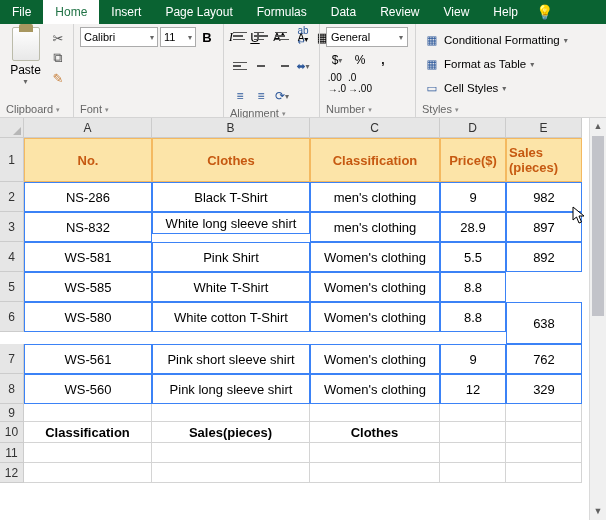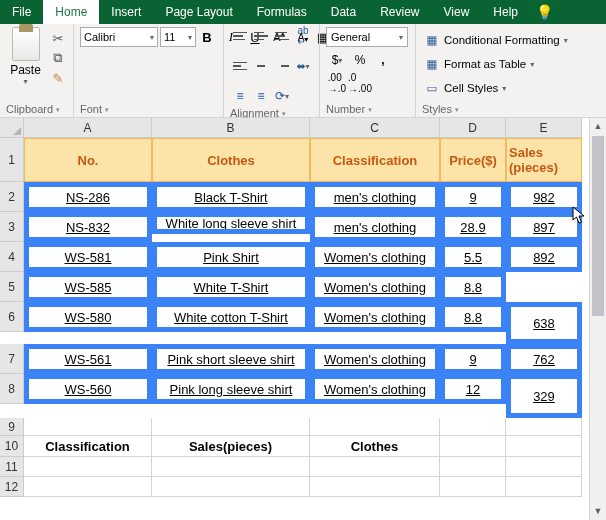--- a/index.html
+++ b/index.html
@@ -59,21 +59,21 @@
   .select-all { position: absolute; left: 0; top: 0; width: 24px; height: 20px; background: #e6e6e6; border-right: 1px solid #ccc; border-bottom: 1px solid #ccc; }
   .select-all::after { content:""; position:absolute; right:2px; bottom:2px; border-style:solid; border-width:0 0 8px 8px; border-color: transparent transparent #b7b7b7 transparent;}
   .col-headers { display: flex; margin-left: 24px; height: 20px; }
   .col-h { background: #e6e6e6; border-right: 1px solid #ccc; border-bottom: 1px solid #ccc; text-align: center; font-size: 12px; color: #333; line-height: 20px; }
   .row-h { width: 24px; background: #e6e6e6; border-right: 1px solid #ccc; border-bottom: 1px solid #ccc; text-align: center; font-size: 12px; color: #333; display: flex; align-items: center; justify-content: center; }
   .rows { }
   .row { display: flex; }
   .cell { border-right: 1px solid #d4d4d4; border-bottom: 1px solid #d4d4d4; display: flex; align-items: center; justify-content: center; font-size: 13px; padding: 2px; overflow: hidden; }
   
   .hdr-cell { background: #fce4a8; color: #c65911; font-weight: bold; border: 1px solid #f4b960; }
-  .data-row .cell { border: 5px solid #3b82f6; text-decoration: underline; }
+  .data-row .cell { border: 1px solid #3b82f6; }
   .label-row .cell { font-weight: bold; justify-content: center; }
   
   
   .cA { width: 128px; } .cB { width: 158px; } .cC { width: 130px; } .cD { width: 66px; } .cE { width: 76px; }
   
   .cursor { position: absolute; width: 16px; height: 20px; pointer-events: none; }
   .cursor svg { width: 100%; height: 100%; }
   
   .scrollbar-v { position: absolute; right: 0; top: 118px; bottom: 0; width: 17px; background: #f0f0f0; border-left: 1px solid #dadada; }
   .sb-btn { height: 17px; background: #f0f0f0; text-align: center; font-size: 9px; color: #606060; line-height: 17px; }
@@ -312,21 +312,21 @@
         <div class="cell cC" style="height: 30px;">Women's clothing</div>
         <div class="cell cD" style="height: 30px;">9</div>
         <div class="cell cE" style="height: 30px;">762</div>
       </div>
       <div class="row data-row">
         <div class="row-h" style="height: 30px;">8</div>
         <div class="cell cA" style="height: 30px;">WS-560</div>
         <div class="cell cB" style="height: 30px;">Pink long sleeve shirt</div>
         <div class="cell cC" style="height: 30px;">Women's clothing</div>
         <div class="cell cD" style="height: 30px;">12</div>
-        <div class="cell cE" style="height: 44px;">329</div>
+        <div class="cell cE" style="height: 30px;">329</div>
       </div>
       <div class="row ">
         <div class="row-h" style="height: 18px;">9</div>
         <div class="cell cA" style="height: 18px;"></div>
         <div class="cell cB" style="height: 18px;"></div>
         <div class="cell cC" style="height: 18px;"></div>
         <div class="cell cD" style="height: 18px;"></div>
         <div class="cell cE" style="height: 18px;"></div>
       </div>
       <div class="row label-row">

